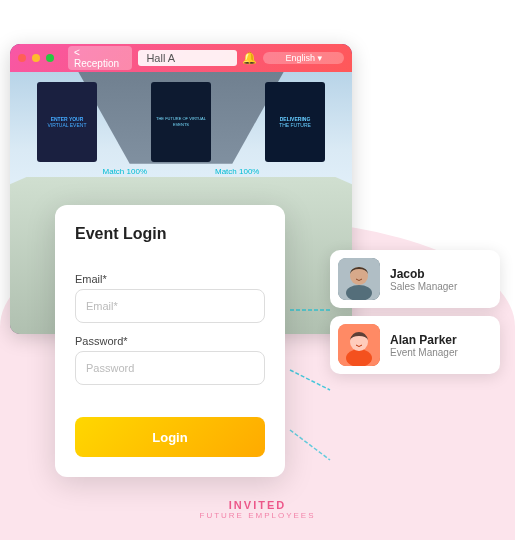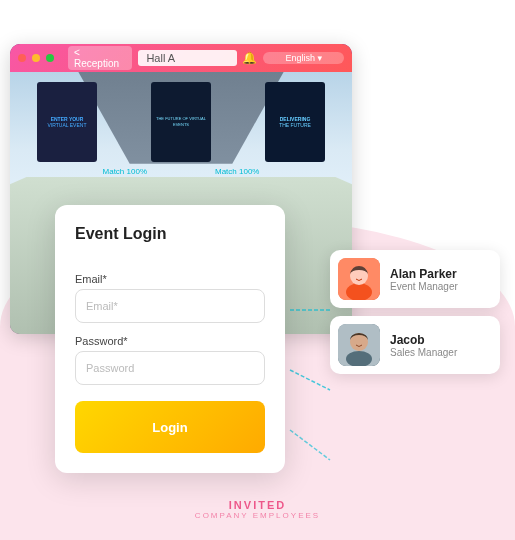--- a/index.html
+++ b/index.html
@@ -253,29 +253,29 @@
       outline: none;
       margin-bottom: 12px;
     }
 
     .form-input::placeholder {
       color: #bbb;
     }
 
     .login-btn {
       width: 100%;
-      height: 52px;
+      height: 40px;
       background: linear-gradient(135deg, #ffd700, #ffaa00);
       border: none;
       border-radius: 8px;
       font-size: 13px;
       font-weight: 700;
       color: #fff;
       cursor: pointer;
-      margin-top: 4px;
+      margin-top: 20px;
     }
 
     
     .profile-cards {
       position: absolute;
       top: 250px;
       right: 15px;
       display: flex;
       flex-direction: column;
       gap: 8px;
@@ -442,67 +442,67 @@
 
   <label class="form-label">Password*</label>
   <input class="form-input" type="password" placeholder="Password" style="">
 
   <button class="login-btn">Login</button>
 </div>
 
 <div class="profile-cards">
 
   <div class="profile-card">
+    <div class="profile-avatar avatar-jacob">
+      <svg width="42" height="42" viewBox="0 0 42 42">
+        <rect width="42" height="42" rx="8" fill="#b0bec5"></rect>
+
+        <ellipse cx="21" cy="35" rx="13" ry="8" fill="#546e7a"></ellipse>
+
+        <circle cx="21" cy="18" r="9" fill="#d7a98a"></circle>
+
+        <path d="M12 16 Q12 10 21 9 Q30 10 30 16 Q28 11 21 11 Q14 11 12 16Z" fill="#4a3728"></path>
+
+        <path d="M18 21 Q21 24 24 21" stroke="#8d4a2a" stroke-width="1" fill="none"></path>
+      </svg>
+    </div>
+    <div class="profile-info">
+      <div class="profile-name">Jacob</div>
+      <div class="profile-role">Sales Manager</div>
+    </div>
+  </div>
+
+  <div class="profile-card">
     <div class="profile-avatar avatar-alan">
 
       <svg width="42" height="42" viewBox="0 0 42 42">
         <rect width="42" height="42" rx="8" fill="#ff8a65"></rect>
 
         <ellipse cx="21" cy="34" rx="13" ry="9" fill="#f4511e"></ellipse>
 
         <circle cx="21" cy="18" r="9" fill="#ffccbc"></circle>
 
         <path d="M12 16 Q14 8 21 8 Q28 8 30 16 Q28 12 21 12 Q14 12 12 16Z" fill="#5d4037"></path>
 
         <path d="M18 21 Q21 24 24 21" stroke="#bf360c" stroke-width="1" fill="none"></path>
       </svg>
     </div>
     <div class="profile-info">
       <div class="profile-name">Alan Parker</div>
       <div class="profile-role">Event Manager</div>
     </div>
   </div>
 
-  <div class="profile-card">
-    <div class="profile-avatar avatar-jacob">
-      <svg width="42" height="42" viewBox="0 0 42 42">
-        <rect width="42" height="42" rx="8" fill="#b0bec5"></rect>
-
-        <ellipse cx="21" cy="35" rx="13" ry="8" fill="#546e7a"></ellipse>
-
-        <circle cx="21" cy="18" r="9" fill="#d7a98a"></circle>
-
-        <path d="M12 16 Q12 10 21 9 Q30 10 30 16 Q28 11 21 11 Q14 11 12 16Z" fill="#4a3728"></path>
-
-        <path d="M18 21 Q21 24 24 21" stroke="#8d4a2a" stroke-width="1" fill="none"></path>
-      </svg>
-    </div>
-    <div class="profile-info">
-      <div class="profile-name">Jacob</div>
-      <div class="profile-role">Sales Manager</div>
-    </div>
-  </div>
-
 </div>
 
 <svg class="connectors">
 
   <line x1="290" y1="310" x2="330" y2="310" stroke="#00bcd4" stroke-width="1.5" stroke-dasharray="4,2" opacity="0.7"></line>
 
   <line x1="290" y1="370" x2="330" y2="390" stroke="#00bcd4" stroke-width="1.5" stroke-dasharray="4,2" opacity="0.7"></line>
 
   <line x1="290" y1="430" x2="330" y2="460" stroke="#00bcd4" stroke-width="1.5" stroke-dasharray="4,2" opacity="0.6"></line>
 </svg>
 
 <div class="bottom-text">
   <div class="invited-label">INVITED</div>
-  <div class="company-label">COMPANY EMPLOYEES</div>
+  <div class="company-label">FUTURE EMPLOYEES</div>
 </div>
 
 </body></html>

